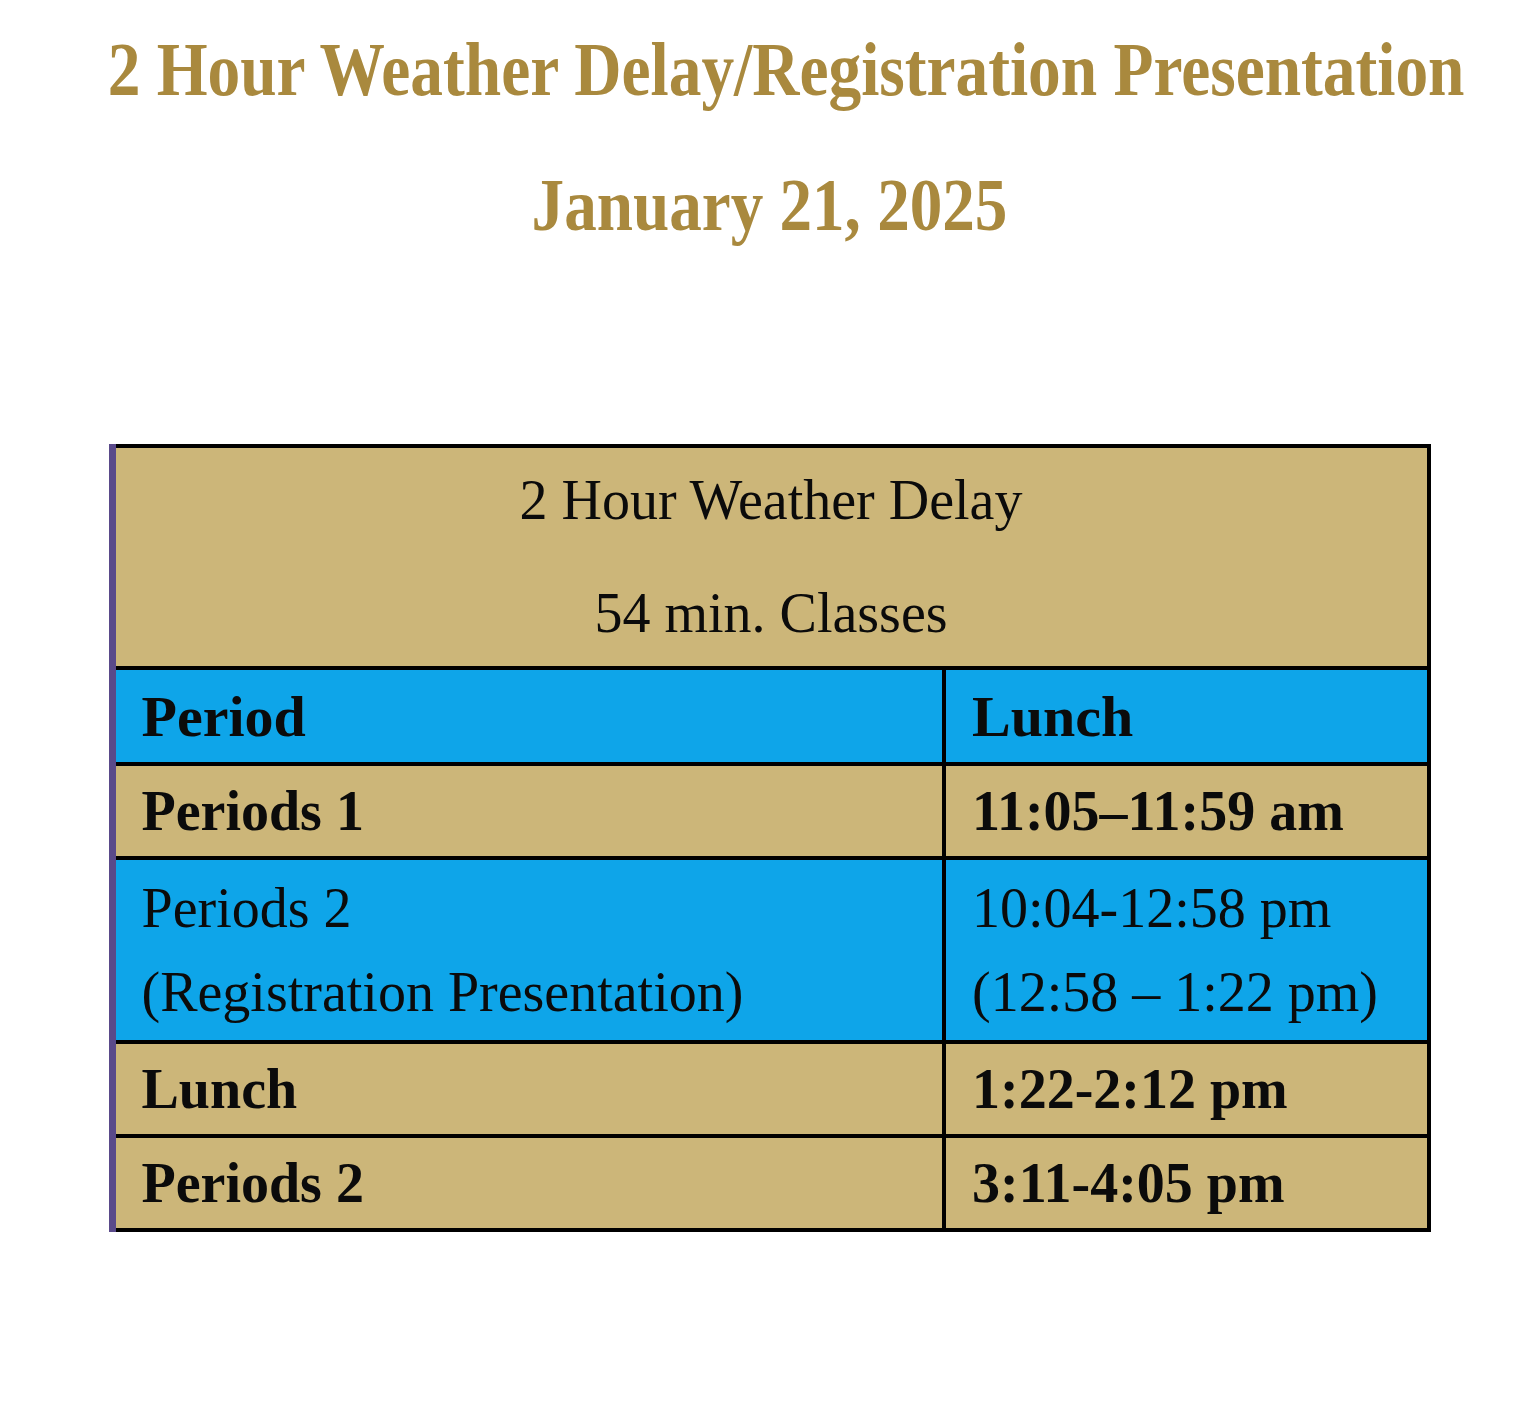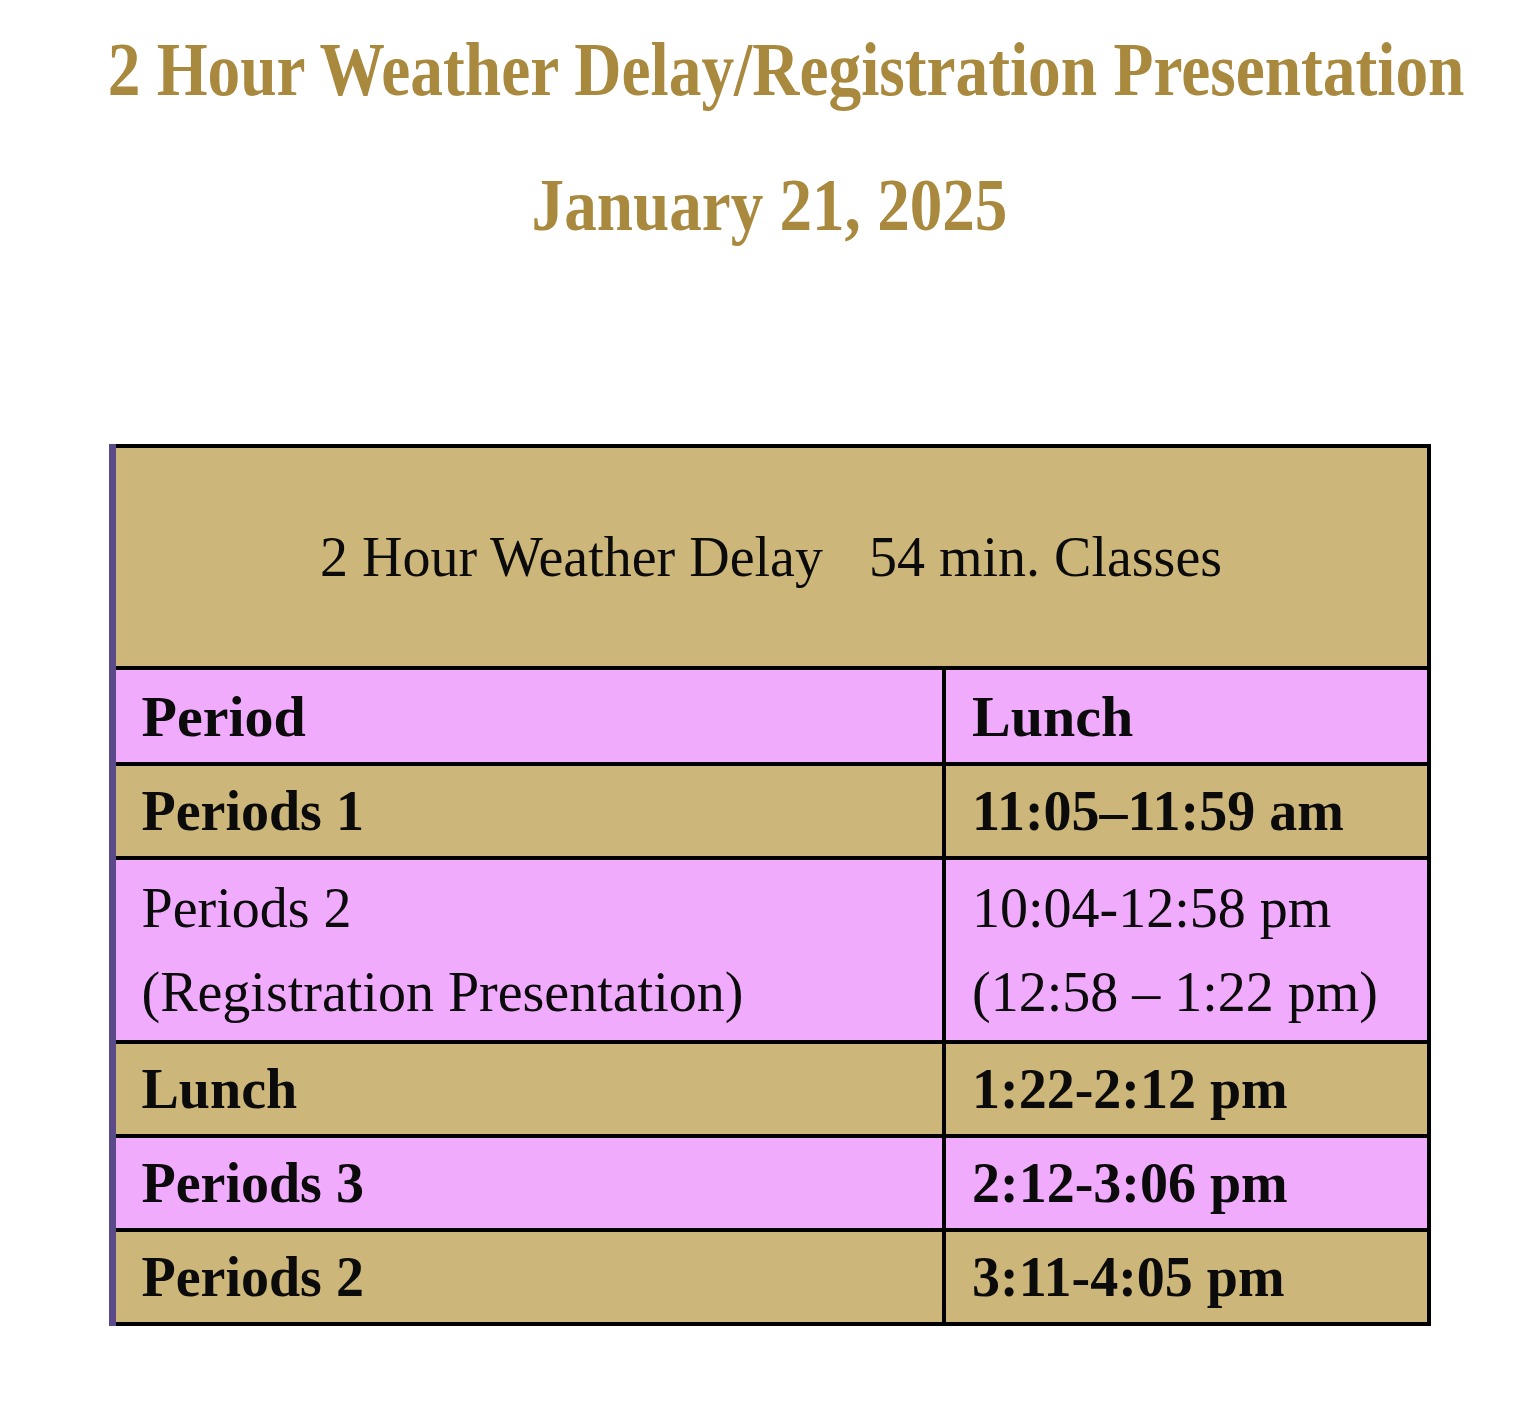--- a/index.html
+++ b/index.html
@@ -51,29 +51,29 @@
   }
   table.schedule td{
     border:4px solid var(--border);
     padding:6px 26px;
     vertical-align:middle;
   }
   
   table.schedule{border-left:7px solid var(--purple);}
   table.schedule td:first-child{border-left:7px solid var(--purple);}
   .tan{background:var(--tan);}
-  .white{background:#f0abfc;}
+  .white{background:#0ea5e9;}
   td.merged-header{
     height:222px;
     text-align:center;
     padding:0;
   }
   .merged-inner{
     display:flex;
-    flex-direction:row;
+    flex-direction:column;
     align-items:center;
     justify-content:center;
     gap:46px;
     height:100%;
     line-height:1.2;
   }
   tr.colhead td{
     height:96px;
     font-weight:bold;
     font-size:58px;
@@ -116,22 +116,18 @@
         <td class="col-time white">
           <div>10:04-12:58 pm</div>
           <div>(12:58 – 1:22 pm)</div>
         </td>
       </tr>
       <tr class="single">
         <td class="col-period tan">Lunch</td>
         <td class="col-time tan">1:22-2:12 pm</td>
       </tr>
       <tr class="single">
-        <td class="col-period white">Periods 3</td>
-        <td class="col-time white">2:12-3:06 pm</td>
-      </tr>
-      <tr class="single">
         <td class="col-period tan">Periods 2</td>
         <td class="col-time tan">3:11-4:05 pm</td>
       </tr>
     </tbody>
   </table>
 </div>
 
 </body></html>

